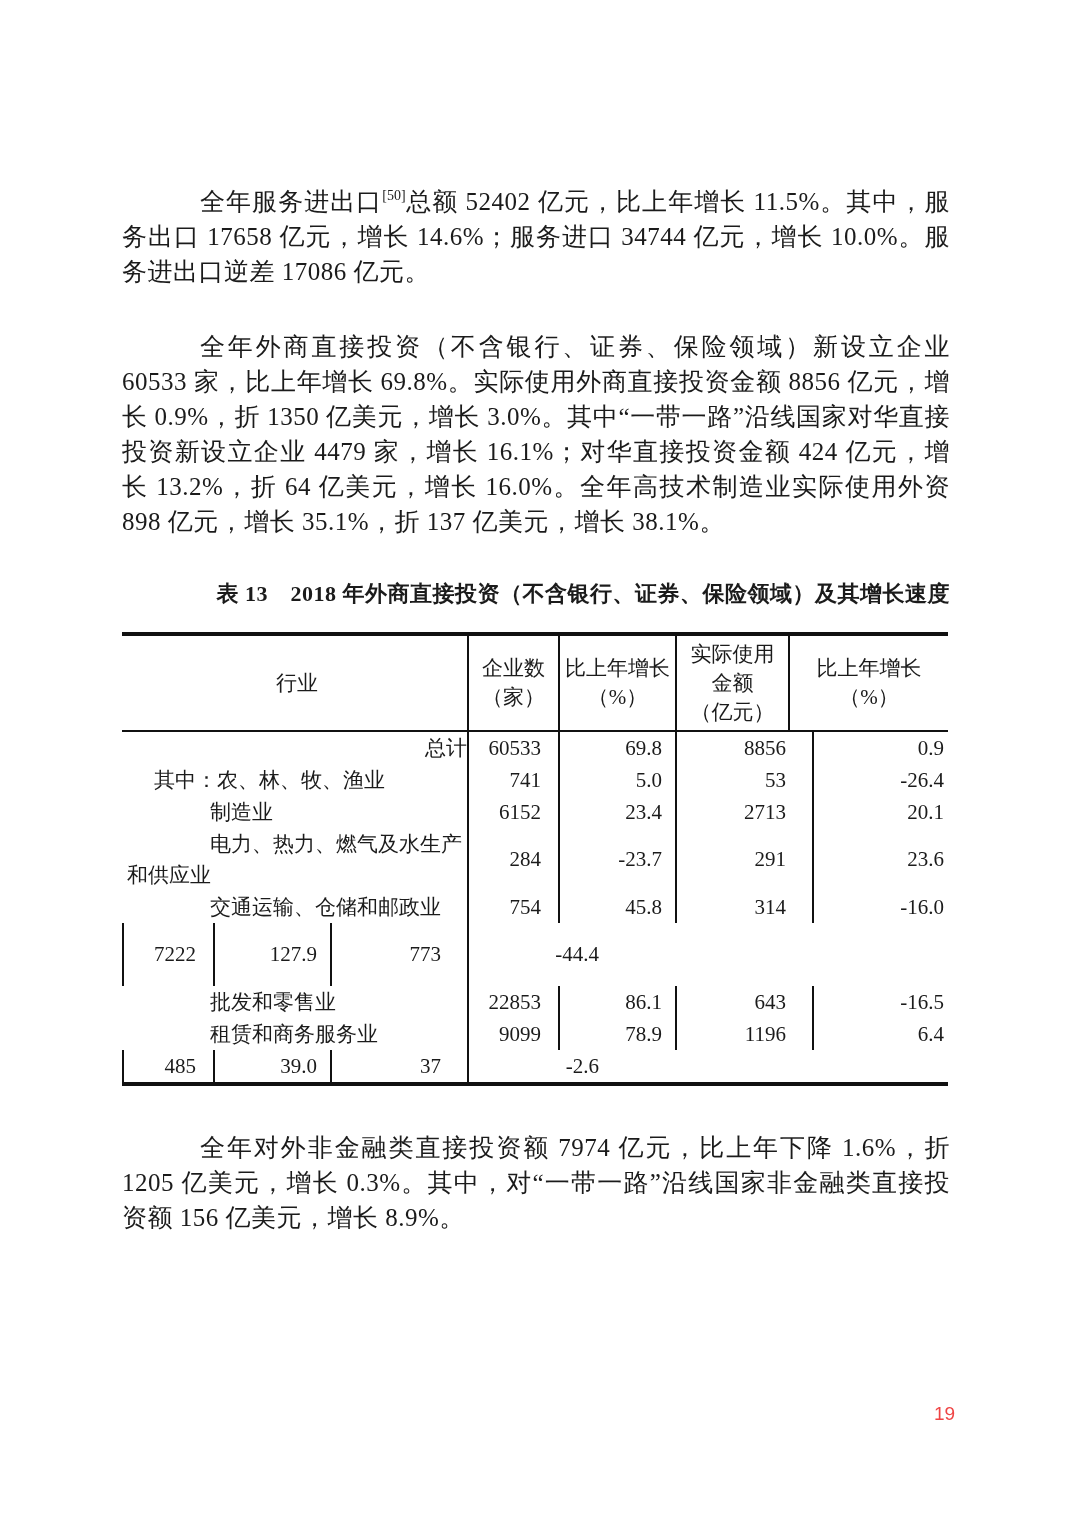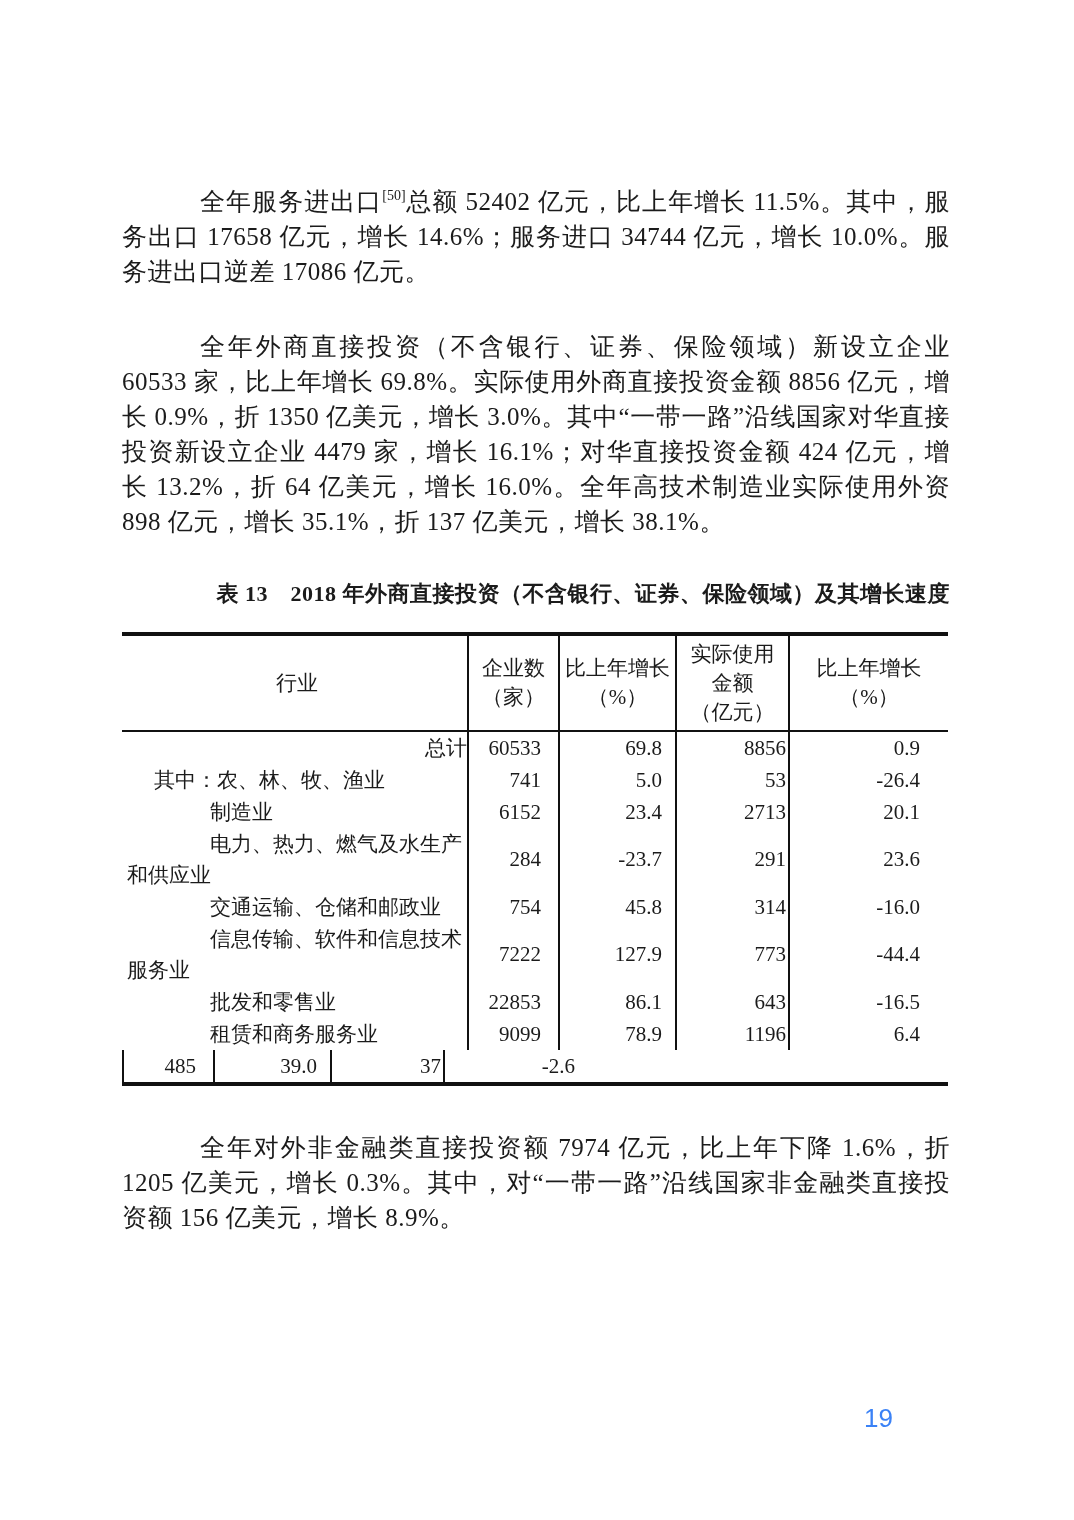--- a/index.html
+++ b/index.html
@@ -74,36 +74,36 @@
     line-height: 29px;
   }
   .hcell .hlines { width: 100%; text-align: center; }
   .num {
     justify-content: flex-end;
     line-height: 31px;
   }
   .c2.num { padding-right: 17px; }
   .c3.num { padding-right: 13px; }
   .c4.num { padding-right: 2px; }
-  .c5.num { padding-right: 28px; }
+  .c5.num { padding-right: 28px; margin-left: 24px; }
   .lbl {
     width: 100%;
     line-height: 31px;
   }
   .lbl.center { text-align: right; text-indent: 0; }
   .lbl.prefix { text-indent: 27px; white-space: nowrap; }
   .lbl.normal { text-indent: 83px; white-space: nowrap; }
   .lbl.wrap   { text-indent: 83px; }
   .page-number {
     position: absolute;
-    left: 864px;
+    left: 934px;
     top: 1403px;
     font-family: "Liberation Sans", "DejaVu Sans", sans-serif;
-    font-size: 26px;
-    color: #3b82f6;
+    font-size: 19px;
+    color: #ef4444;
   }
 </style>
 </head>
 <body>
 
 <div class="page">
   <div class="content">
 
     <p class="para para-1"><span>全年服务进出口</span><sup>[50]</sup><span>总额 52402 亿元，比上年增长 11.5%。其中，服务出口 17658 亿元，增长 14.6%；服务进口 34744 亿元，增长 10.0%。服务进出口逆差 17086 亿元。</span></p>
 
@@ -169,23 +169,20 @@
           <div class="trow r32">
             <div class="cell c1">
               <div class="lbl normal">交通运输、仓储和邮政业</div>
             </div>
             <div class="cell num c2">754</div>
             <div class="cell num c3">45.8</div>
             <div class="cell num c4">314</div>
             <div class="cell num c5">-16.0</div>
           </div>
           <div class="trow r63">
-            <div class="cell c1">
-              <div class="lbl wrap">信息传输、软件和信息技术服务业</div>
-            </div>
             <div class="cell num c2">7222</div>
             <div class="cell num c3">127.9</div>
             <div class="cell num c4">773</div>
             <div class="cell num c5">-44.4</div>
           </div>
           <div class="trow r32">
             <div class="cell c1">
               <div class="lbl normal">批发和零售业</div>
             </div>
             <div class="cell num c2">22853</div>

